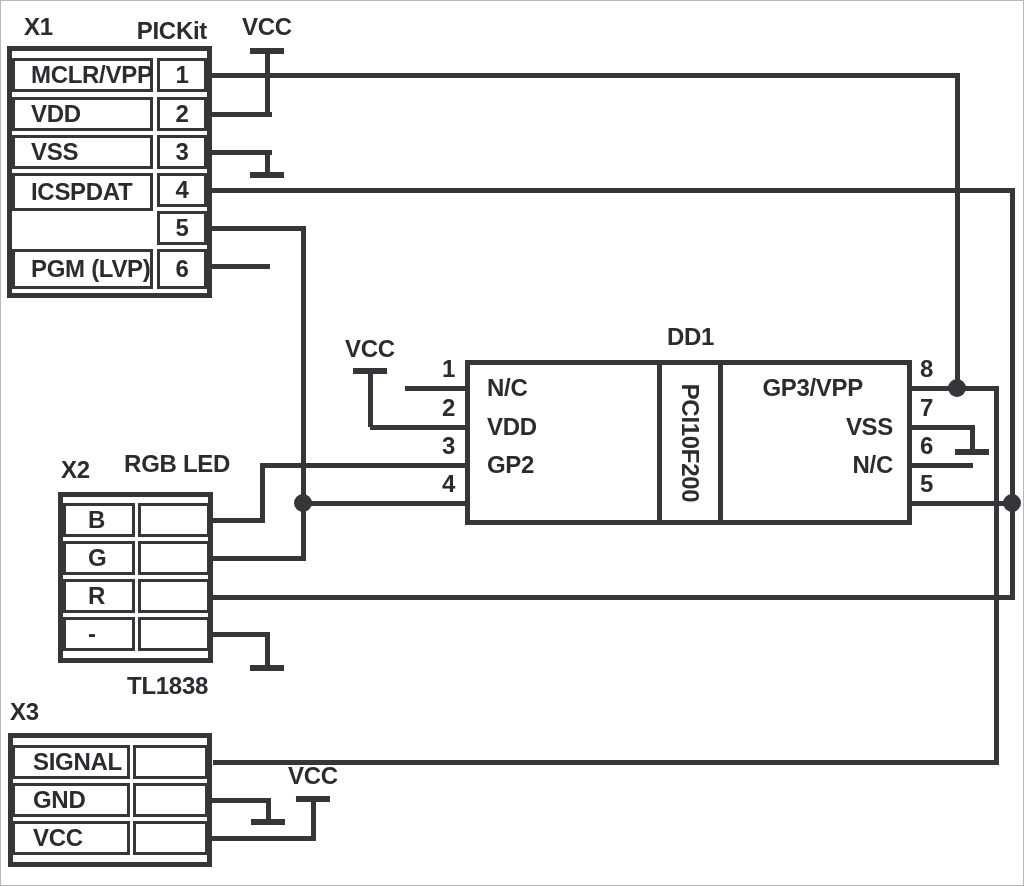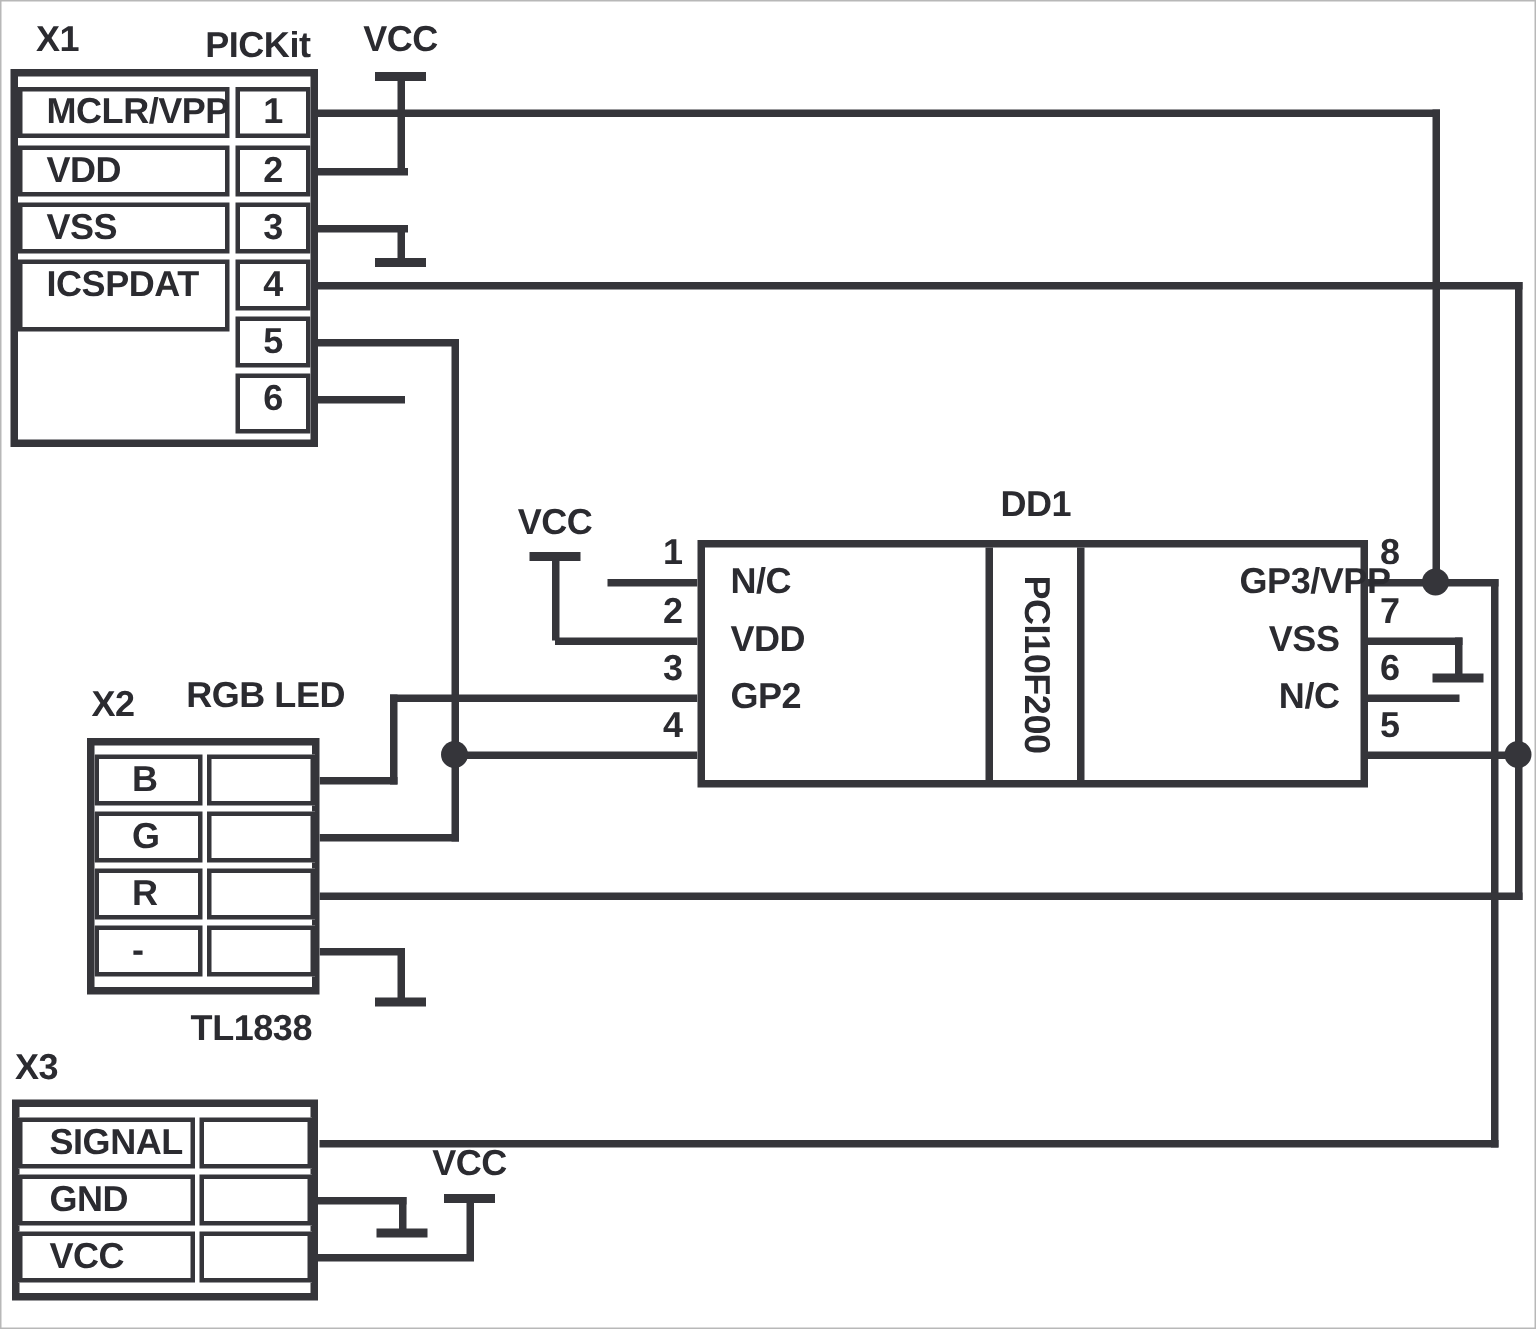--- a/index.html
+++ b/index.html
@@ -7,21 +7,21 @@
     position:relative;width:1024px;height:886px;background:#fff;
     outline:1px solid #b8b8b8;outline-offset:-1px;overflow:hidden;
     font-family:"Liberation Sans","DejaVu Sans",sans-serif;
     font-weight:700;color:#2b2b30;
   }
   .wire{position:absolute;background:#35353a;}
   .dot{position:absolute;width:18px;height:18px;border-radius:50%;background:#35353a;}
   .box{position:absolute;border:5px solid #35353a;background:#fff;box-sizing:border-box;}
   .cell{
     position:absolute;border:3px solid #35353a;background:#fff;box-sizing:border-box;
-    display:flex;font-size:24px;letter-spacing:-0.3px;white-space:nowrap;
+    display:flex;align-items:center;font-size:24px;letter-spacing:-0.3px;white-space:nowrap;
   }
   .cell.center{justify-content:center;}
   .lbl{position:absolute;font-size:24px;letter-spacing:-0.3px;white-space:nowrap;line-height:26px;}
   .ta-r{text-align:right;}
   .ta-c{text-align:center;}
   .pinlab{position:absolute;height:26px;line-height:26px;font-size:24px;letter-spacing:-0.3px;white-space:nowrap;}
   .rot{position:absolute;display:flex;align-items:center;justify-content:center;}
   .rot span{transform:rotate(90deg);font-size:24px;letter-spacing:-0.3px;white-space:nowrap;}
 </style>
 </head>
@@ -111,22 +111,25 @@
 
   <div class="cell" style="left:12px;top:58px;width:141px;height:34px;padding-left:16px">
       <span>MCLR/VPP</span>
     </div>
   <div class="cell" style="left:12px;top:97px;width:141px;height:34px;padding-left:16px">
       <span>VDD</span>
     </div>
   <div class="cell" style="left:12px;top:135px;width:141px;height:34px;padding-left:16px">
       <span>VSS</span>
     </div>
-  <div class="cell" style="left:12px;top:173px;width:141px;height:48px;padding-left:16px">
+  <div class="cell" style="left:12px;top:173px;width:141px;height:38px;padding-left:16px">
       <span>ICSPDAT</span>
+    </div>
+  <div class="cell" style="left:12px;top:249px;width:141px;height:40px;padding-left:16px">
+      <span>PGM (LVP)</span>
     </div>
 
   <div class="cell center" style="left:157px;top:58px;width:50px;height:34px">
       <span>1</span>
     </div>
   <div class="cell center" style="left:157px;top:97px;width:50px;height:34px">
       <span>2</span>
     </div>
   <div class="cell center" style="left:157px;top:135px;width:50px;height:34px">
       <span>3</span>
@@ -156,21 +159,21 @@
 
   <div class="pinlab" style="left:920px;top:356px;width:30px">8</div>
   <div class="pinlab" style="left:920px;top:395px;width:30px">7</div>
   <div class="pinlab" style="left:920px;top:433px;width:30px">6</div>
   <div class="pinlab" style="left:920px;top:471px;width:30px">5</div>
 
   <div class="pinlab" style="left:487px;top:375px">N/C</div>
   <div class="pinlab" style="left:487px;top:414px">VDD</div>
   <div class="pinlab" style="left:487px;top:452px">GP2</div>
 
-  <div class="pinlab ta-r" style="left:764px;top:375px;width:163px">GP3/VPP</div>
+  <div class="pinlab ta-r" style="left:700px;top:375px;width:163px">GP3/VPP</div>
   <div class="pinlab ta-r" style="left:730px;top:414px;width:163px">VSS</div>
   <div class="pinlab ta-r" style="left:730px;top:452px;width:163px">N/C</div>
 
   <div class="lbl" style="left:61px;top:457px">X2</div>
   <div class="lbl ta-r" style="left:104px;top:451px;width:126px">RGB LED</div>
   <div class="box" style="left:58px;top:492px;width:155px;height:171px"></div>
 
   <div class="cell" style="left:63px;top:503px;width:72px;height:34px;padding-left:22px">
       <span>B</span>
     </div>

